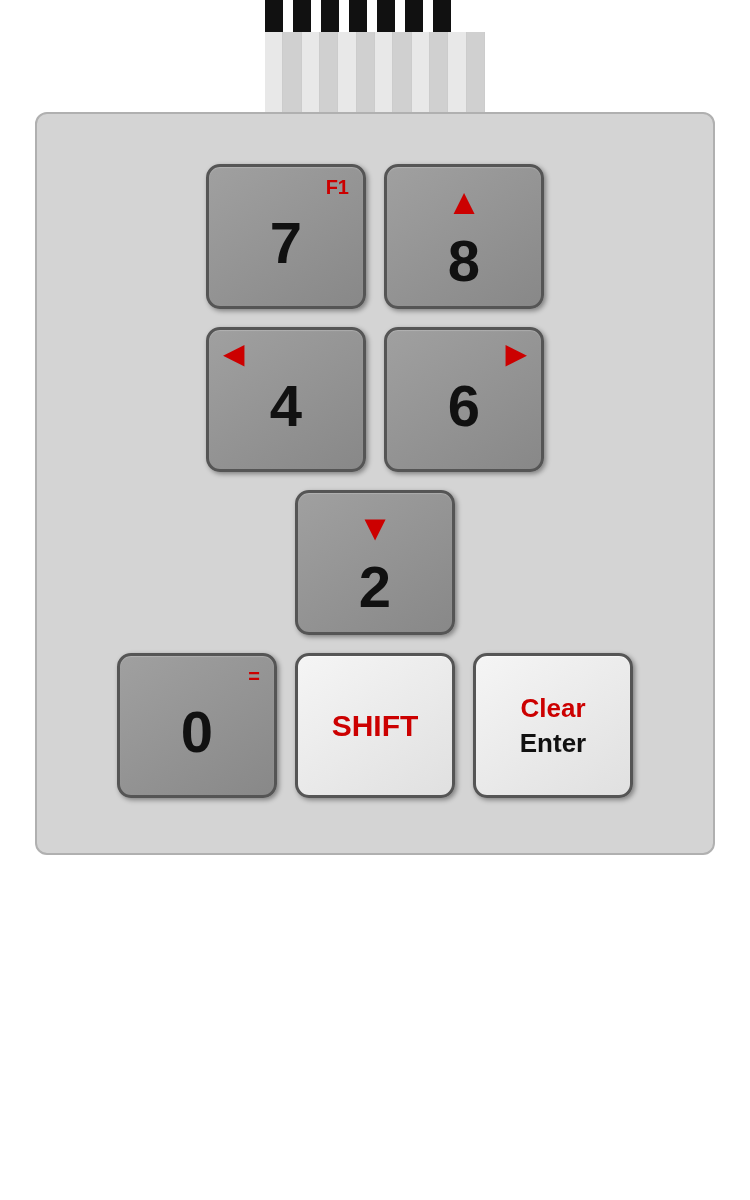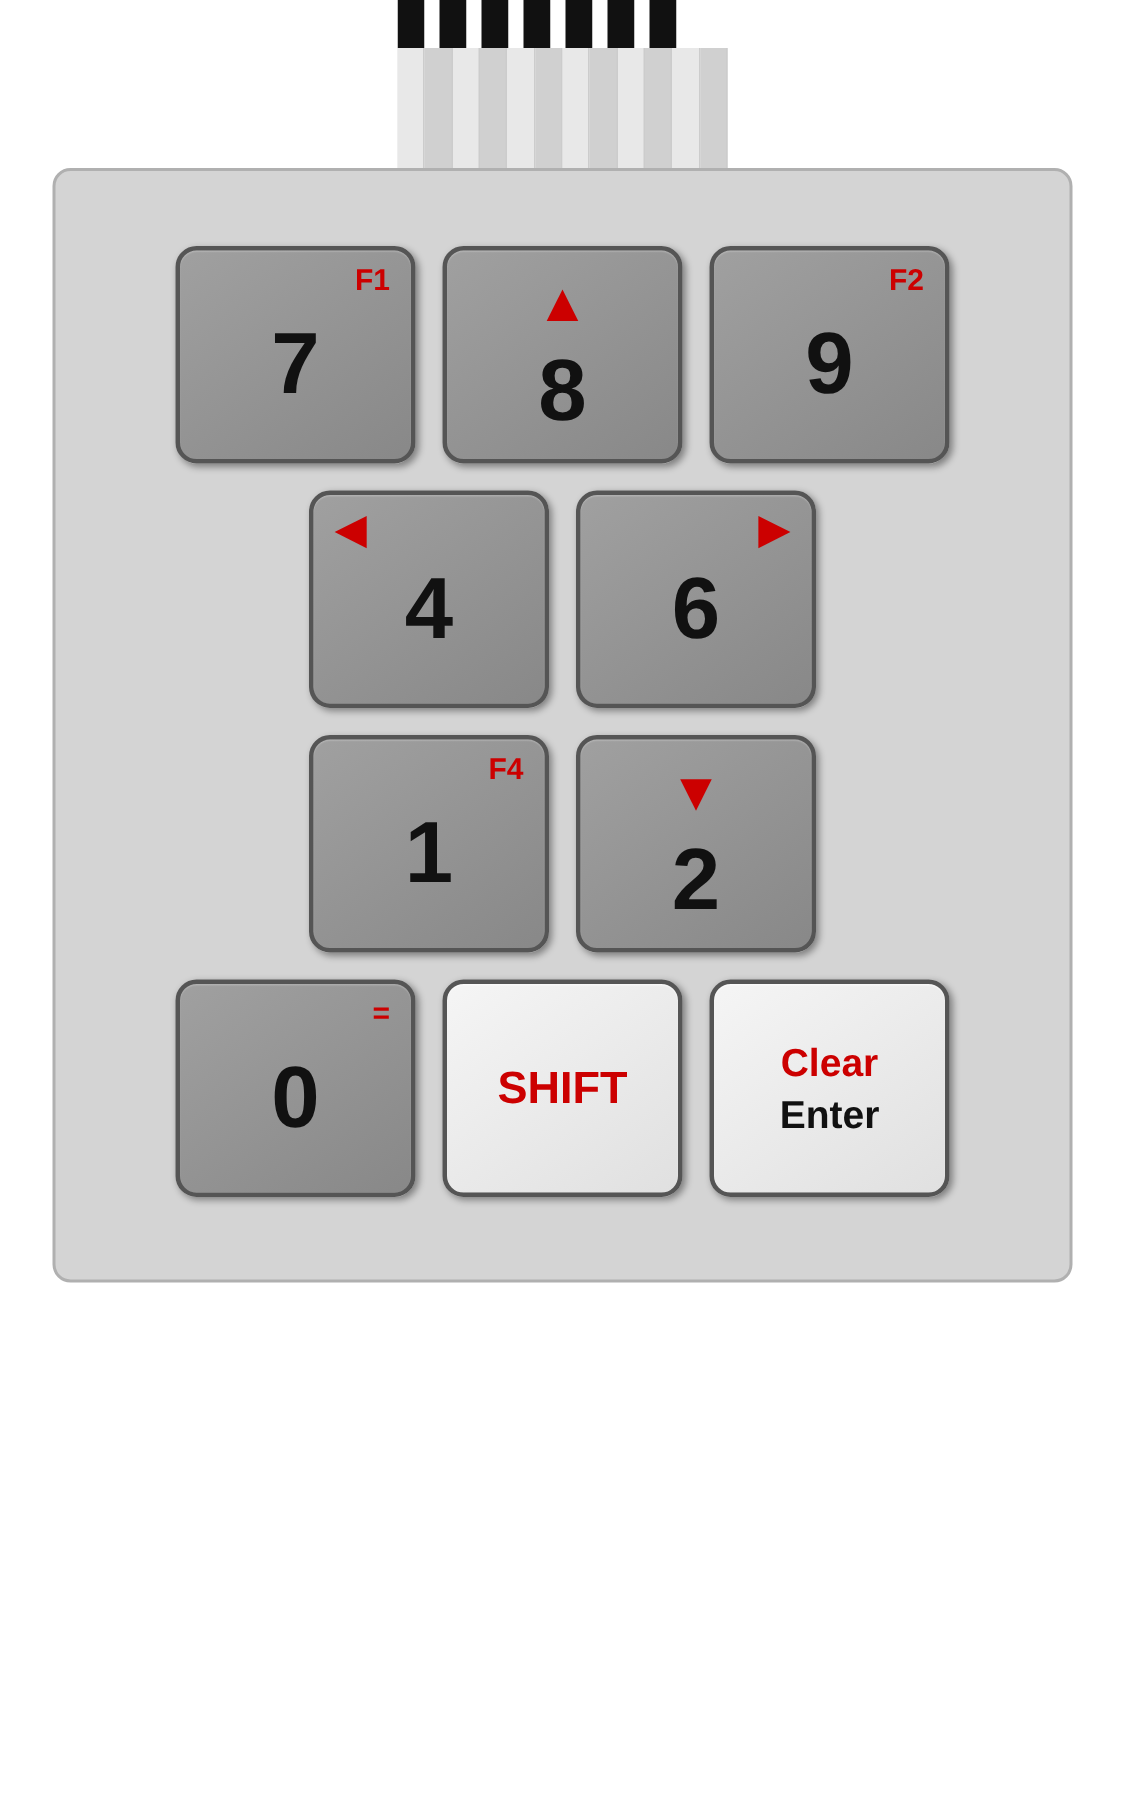--- a/index.html
+++ b/index.html
@@ -224,46 +224,38 @@
       <div class="key">
         <span class="key-label-top">F1</span>
         <span class="key-number">7</span>
       </div>
 
       <div class="key">
         <span class="key-arrow">▲</span>
         <span class="key-number">8</span>
       </div>
 
-      <div class="key">
-        <span class="key-label-top">F2</span>
-        <span class="key-number">9</span>
-      </div>
     </div>
 
     <div class="key-row">
 
       <div class="key">
         <span class="key-arrow" style="position:absolute;top:10px;left:14px;font-size:28px;">◀</span>
         <span class="key-number">4</span>
       </div>
 
 
       <div class="key">
         <span class="key-arrow" style="position:absolute;top:10px;right:14px;font-size:28px;">▶</span>
         <span class="key-number">6</span>
       </div>
     </div>
 
     <div class="key-row">
 
-      <div class="key">
-        <span class="key-label-top">F4</span>
-        <span class="key-number">1</span>
-      </div>
 
       <div class="key">
         <span class="key-arrow">▼</span>
         <span class="key-number">2</span>
       </div>
 
     </div>
 
     <div class="key-row">
 

